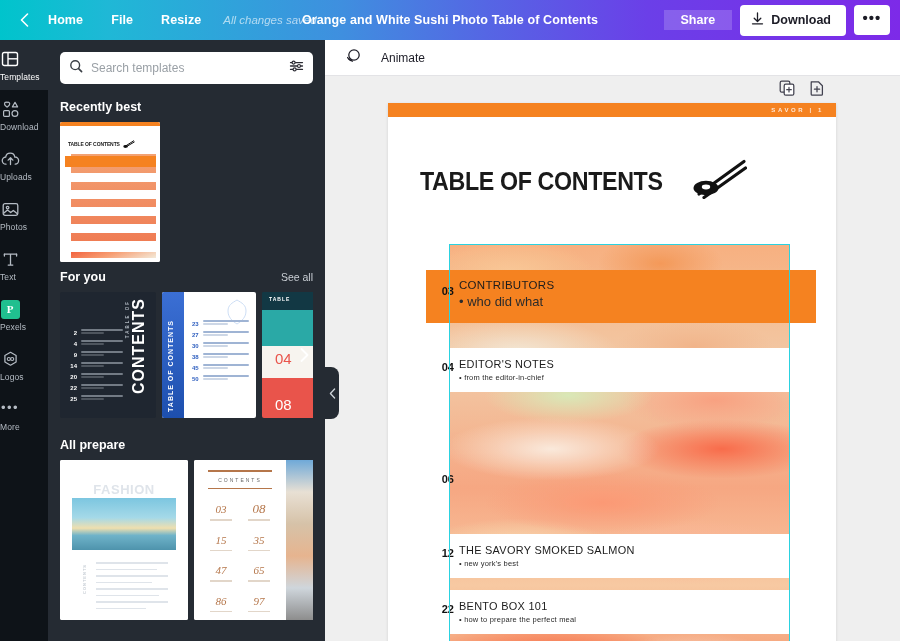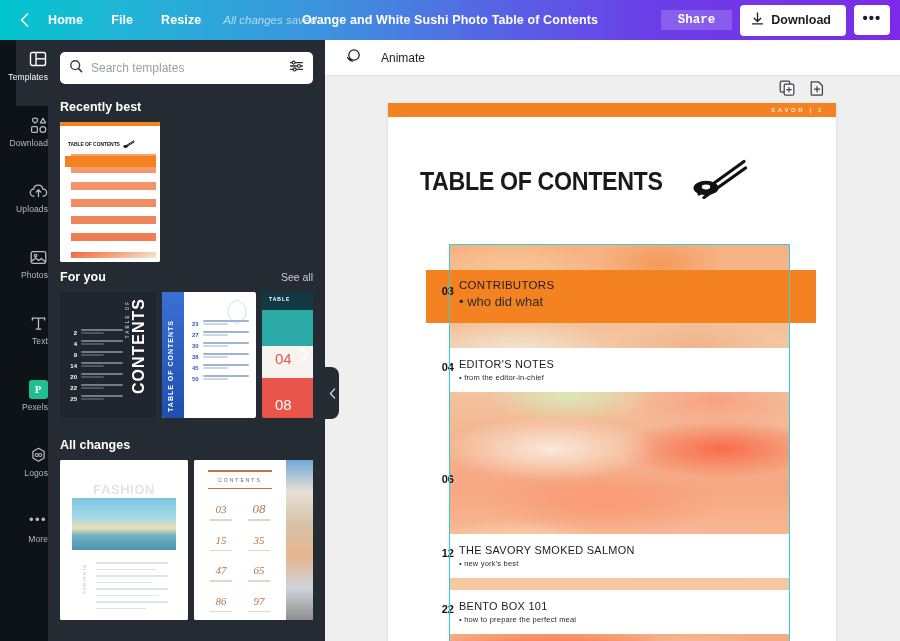--- a/index.html
+++ b/index.html
@@ -32,21 +32,21 @@
     margin-left: 8px; white-space: nowrap;
   }
   .tb-title {
     position: absolute; left: 0; right: 0; margin: 0 auto;
     text-align: center; color: #fff; font-size: 12.5px; font-weight: bold;
     pointer-events: none; letter-spacing: .1px;
   }
   .tb-right { margin-left: auto; display: flex; align-items: center; gap: 8px; z-index: 2; }
   .btn-share {
     background: rgba(255,255,255,.18); color: #fff; font-size: 12.5px; font-weight: bold;
-    padding: 3px 17px; border-radius: 0; cursor: pointer; border: none; font-family: Liberation Mono, monospace;
+    padding: 3px 17px; border-radius: 0; cursor: pointer; border: none;
   }
   .btn-download {
     background: #fff; color: #1c1c26; font-size: 12.5px; font-weight: bold;
     padding: 7px 15px 7px 11px; border-radius: 4px; cursor: pointer; border: none;
     display: flex; align-items: center; gap: 7px;
   }
   .btn-more {
     background: #fff; color: #1c1c26; width: 36px; height: 30px; border-radius: 4px;
     display: flex; align-items: center; justify-content: center; cursor: pointer; border: none;
     font-size: 15px; font-weight: bold; letter-spacing: 1px; line-height: 1; padding-bottom: 5px;
@@ -54,22 +54,22 @@
 
   
   .body { flex: 1; display: flex; min-height: 0; position: relative; }
 
   
   .rail {
     width: 48px; flex: 0 0 48px; background: #0e1318; display: flex;
     flex-direction: column; align-items: stretch; padding-top: 0; z-index: 30;
   }
   .rail-item {
-    display: flex; flex-direction: column; align-items: flex-end; justify-content: center;
-    gap: 3px; padding: 9px 0 24px; cursor: pointer; color: #b5bcc4; margin-left: 16px;
+    display: flex; flex-direction: column; align-items: flex-start; justify-content: center;
+    gap: 3px; padding: 9px 0 8px; cursor: pointer; color: #b5bcc4;
   }
   .rail-item.active { background: #252b33; color: #fff; }
   .rail-item .rlabel { font-size: 8.5px; letter-spacing: .1px; }
   .rail-spacer { flex: 1; }
   .rail-icon { width: 20px; height: 20px; display: flex; align-items: center; justify-content: center; }
   .pexels-sq {
     width: 19px; height: 19px; border-radius: 3px; background: #20bf8f;
     color: #fff; font-size: 11px; font-weight: bold; display: flex;
     align-items: center; justify-content: center; font-family: "Liberation Serif", serif;
   }
@@ -565,21 +565,21 @@
           </div>
 
           <div class="carousel-next">
             <svg width="9" height="14" viewBox="0 0 9 14" fill="none">
                 <path d="M1.5 1l6 6-6 6" stroke="#fff" stroke-width="1.8" stroke-linecap="round" stroke-linejoin="round"></path>
               </svg>
           </div>
         </div>
 
         <div class="sec-head" style="margin-top:20px;">
-          <span class="sec-title">All changes</span>
+          <span class="sec-title">All prepare</span>
         </div>
         <div class="all-row">
 
           <div class="thumb all-thumb">
             <div class="fash">
               <div class="fash-t">FASHION</div>
               <div class="fash-img"></div>
               <div style="position:absolute;left:36px;top:102px;right:20px;">
                 <i style="display:block;height:1.5px;background:#dfe4ea;margin-bottom:5px;"></i>
                 <i style="display:block;height:1.5px;background:#dfe4ea;margin-bottom:5px;width:85%;"></i>

